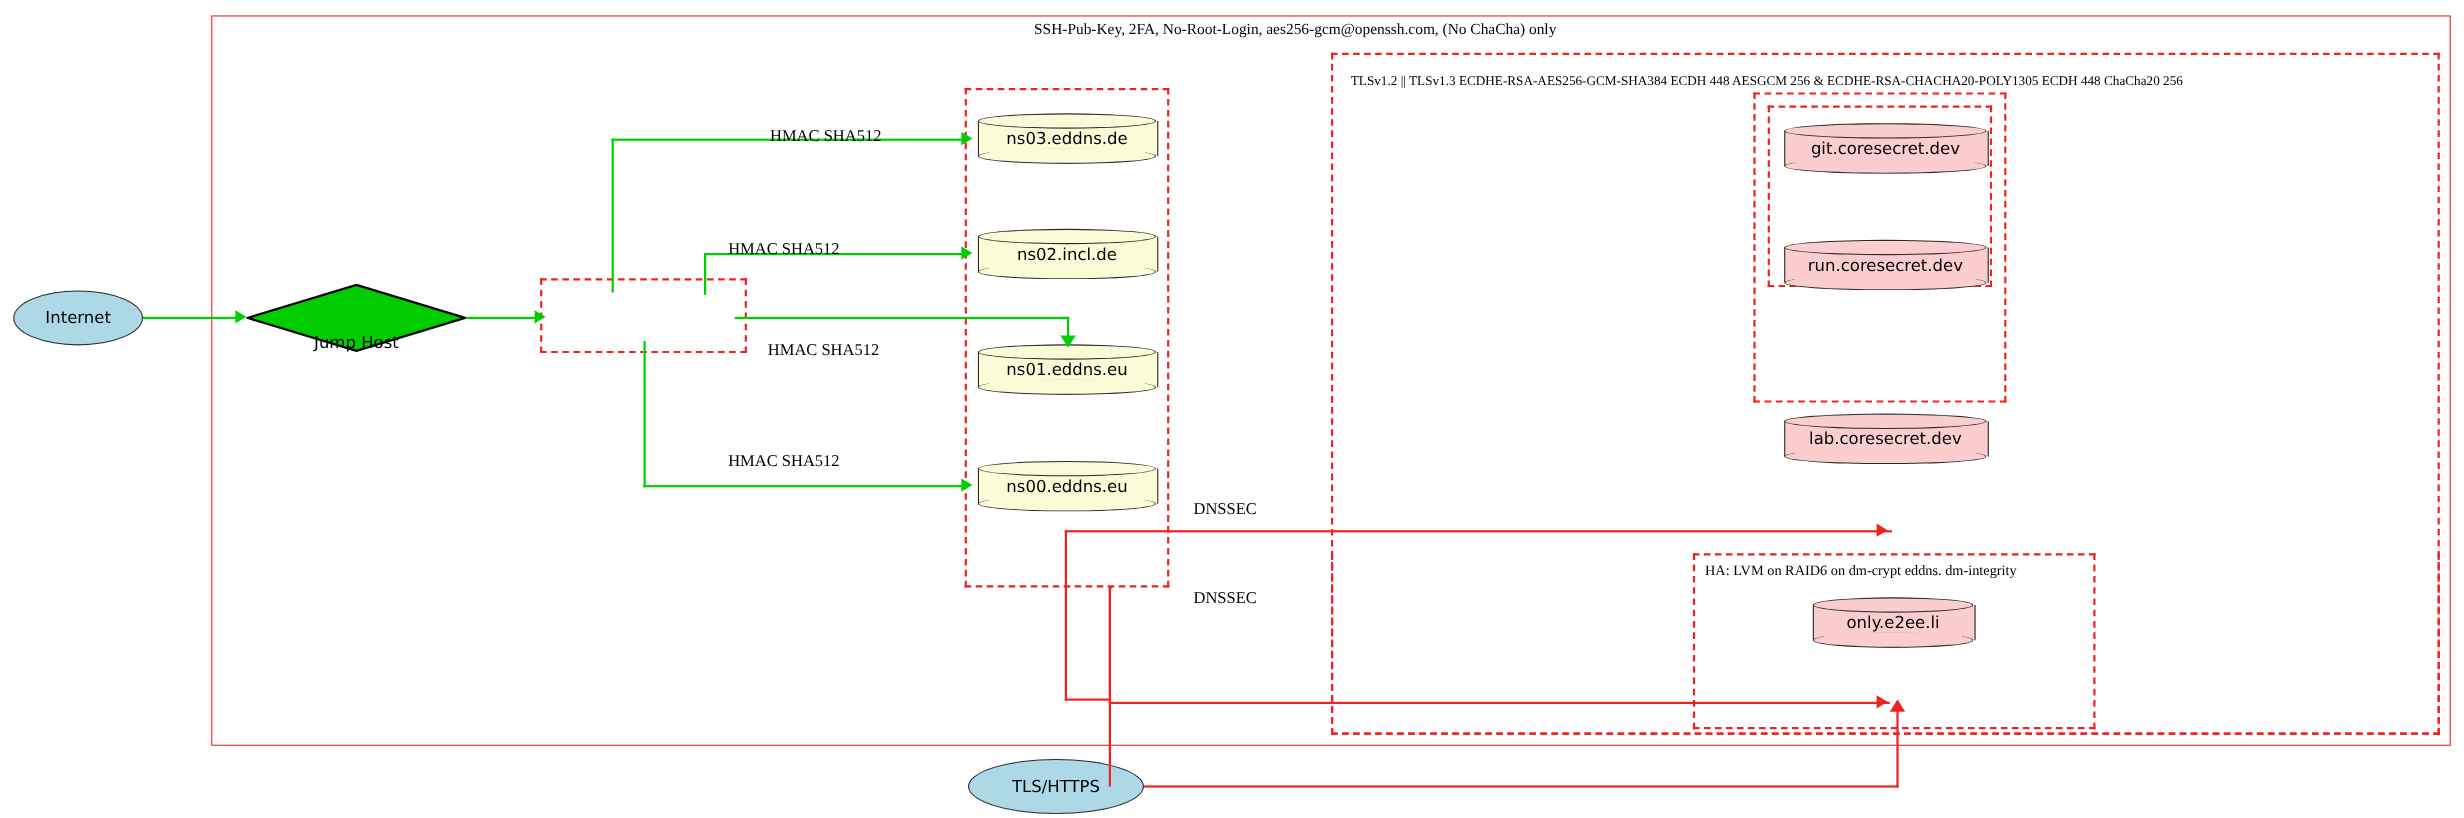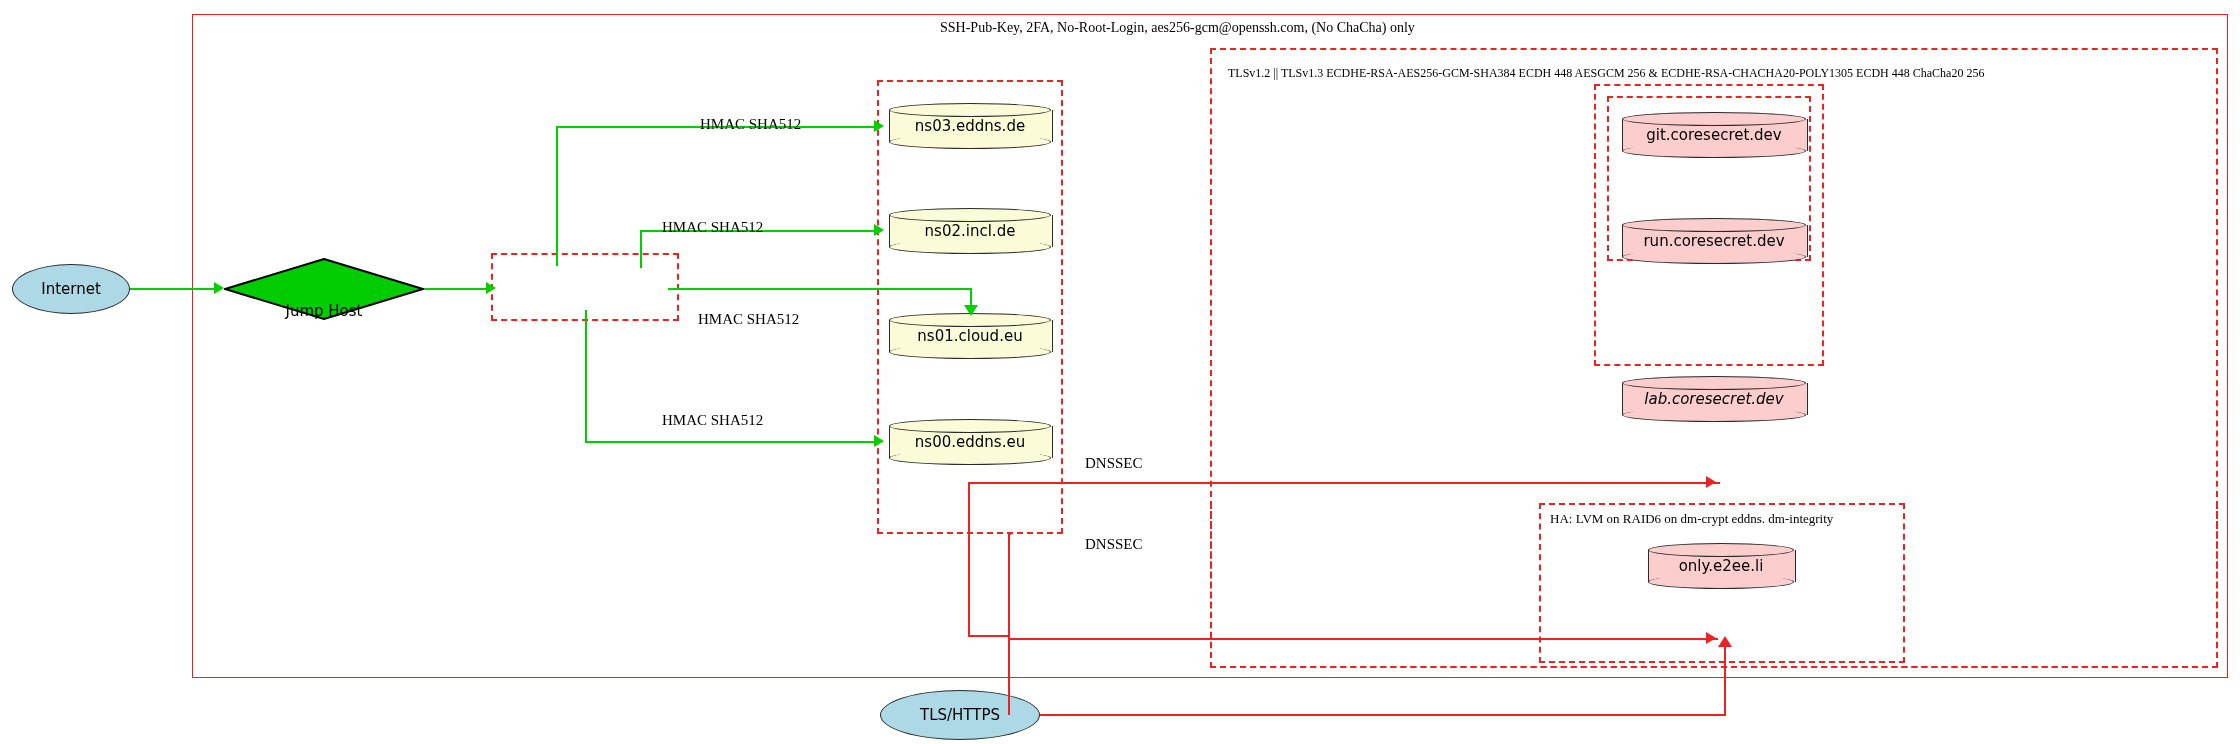--- a/index.html
+++ b/index.html
@@ -95,21 +95,21 @@
     <div class="body" style="background:#fbfbd8;"></div>
     <div class="bottom" style="background:#fbfbd8;"></div>
     <div class="top" style="background:#fbfbd8;"></div>
     <div class="lbl">ns02.incl.de</div>
   </div>
 
   <div class="cyl" style="left:889px;top:313px;width:162px;height:46px;">
     <div class="body" style="background:#fbfbd8;"></div>
     <div class="bottom" style="background:#fbfbd8;"></div>
     <div class="top" style="background:#fbfbd8;"></div>
-    <div class="lbl">ns01.cloud.eu</div>
+    <div class="lbl">ns01.eddns.eu</div>
   </div>
 
   <div class="cyl" style="left:889px;top:419px;width:162px;height:46px;">
     <div class="body" style="background:#fbfbd8;"></div>
     <div class="bottom" style="background:#fbfbd8;"></div>
     <div class="top" style="background:#fbfbd8;"></div>
     <div class="lbl">ns00.eddns.eu</div>
   </div>
 
   <div class="cyl" style="left:1622px;top:112px;width:184px;height:46px;">
@@ -119,21 +119,21 @@
     <div class="lbl">git.coresecret.dev</div>
   </div>
 
   <div class="cyl" style="left:1622px;top:218px;width:184px;height:46px;">
     <div class="body" style="background:#fbcdcd;"></div>
     <div class="bottom" style="background:#fbcdcd;"></div>
     <div class="top" style="background:#fbcdcd;"></div>
     <div class="lbl">run.coresecret.dev</div>
   </div>
 
-  <div class="cyl" style="left:1622px;top:376px;width:184px;height:46px;font-style:italic;">
+  <div class="cyl" style="left:1622px;top:376px;width:184px;height:46px;">
     <div class="body" style="background:#fbcdcd;"></div>
     <div class="bottom" style="background:#fbcdcd;"></div>
     <div class="top" style="background:#fbcdcd;"></div>
     <div class="lbl">lab.coresecret.dev</div>
   </div>
 
   <div class="cyl" style="left:1648px;top:543px;width:146px;height:46px;">
     <div class="body" style="background:#fbcdcd;"></div>
     <div class="bottom" style="background:#fbcdcd;"></div>
     <div class="top" style="background:#fbcdcd;"></div>

